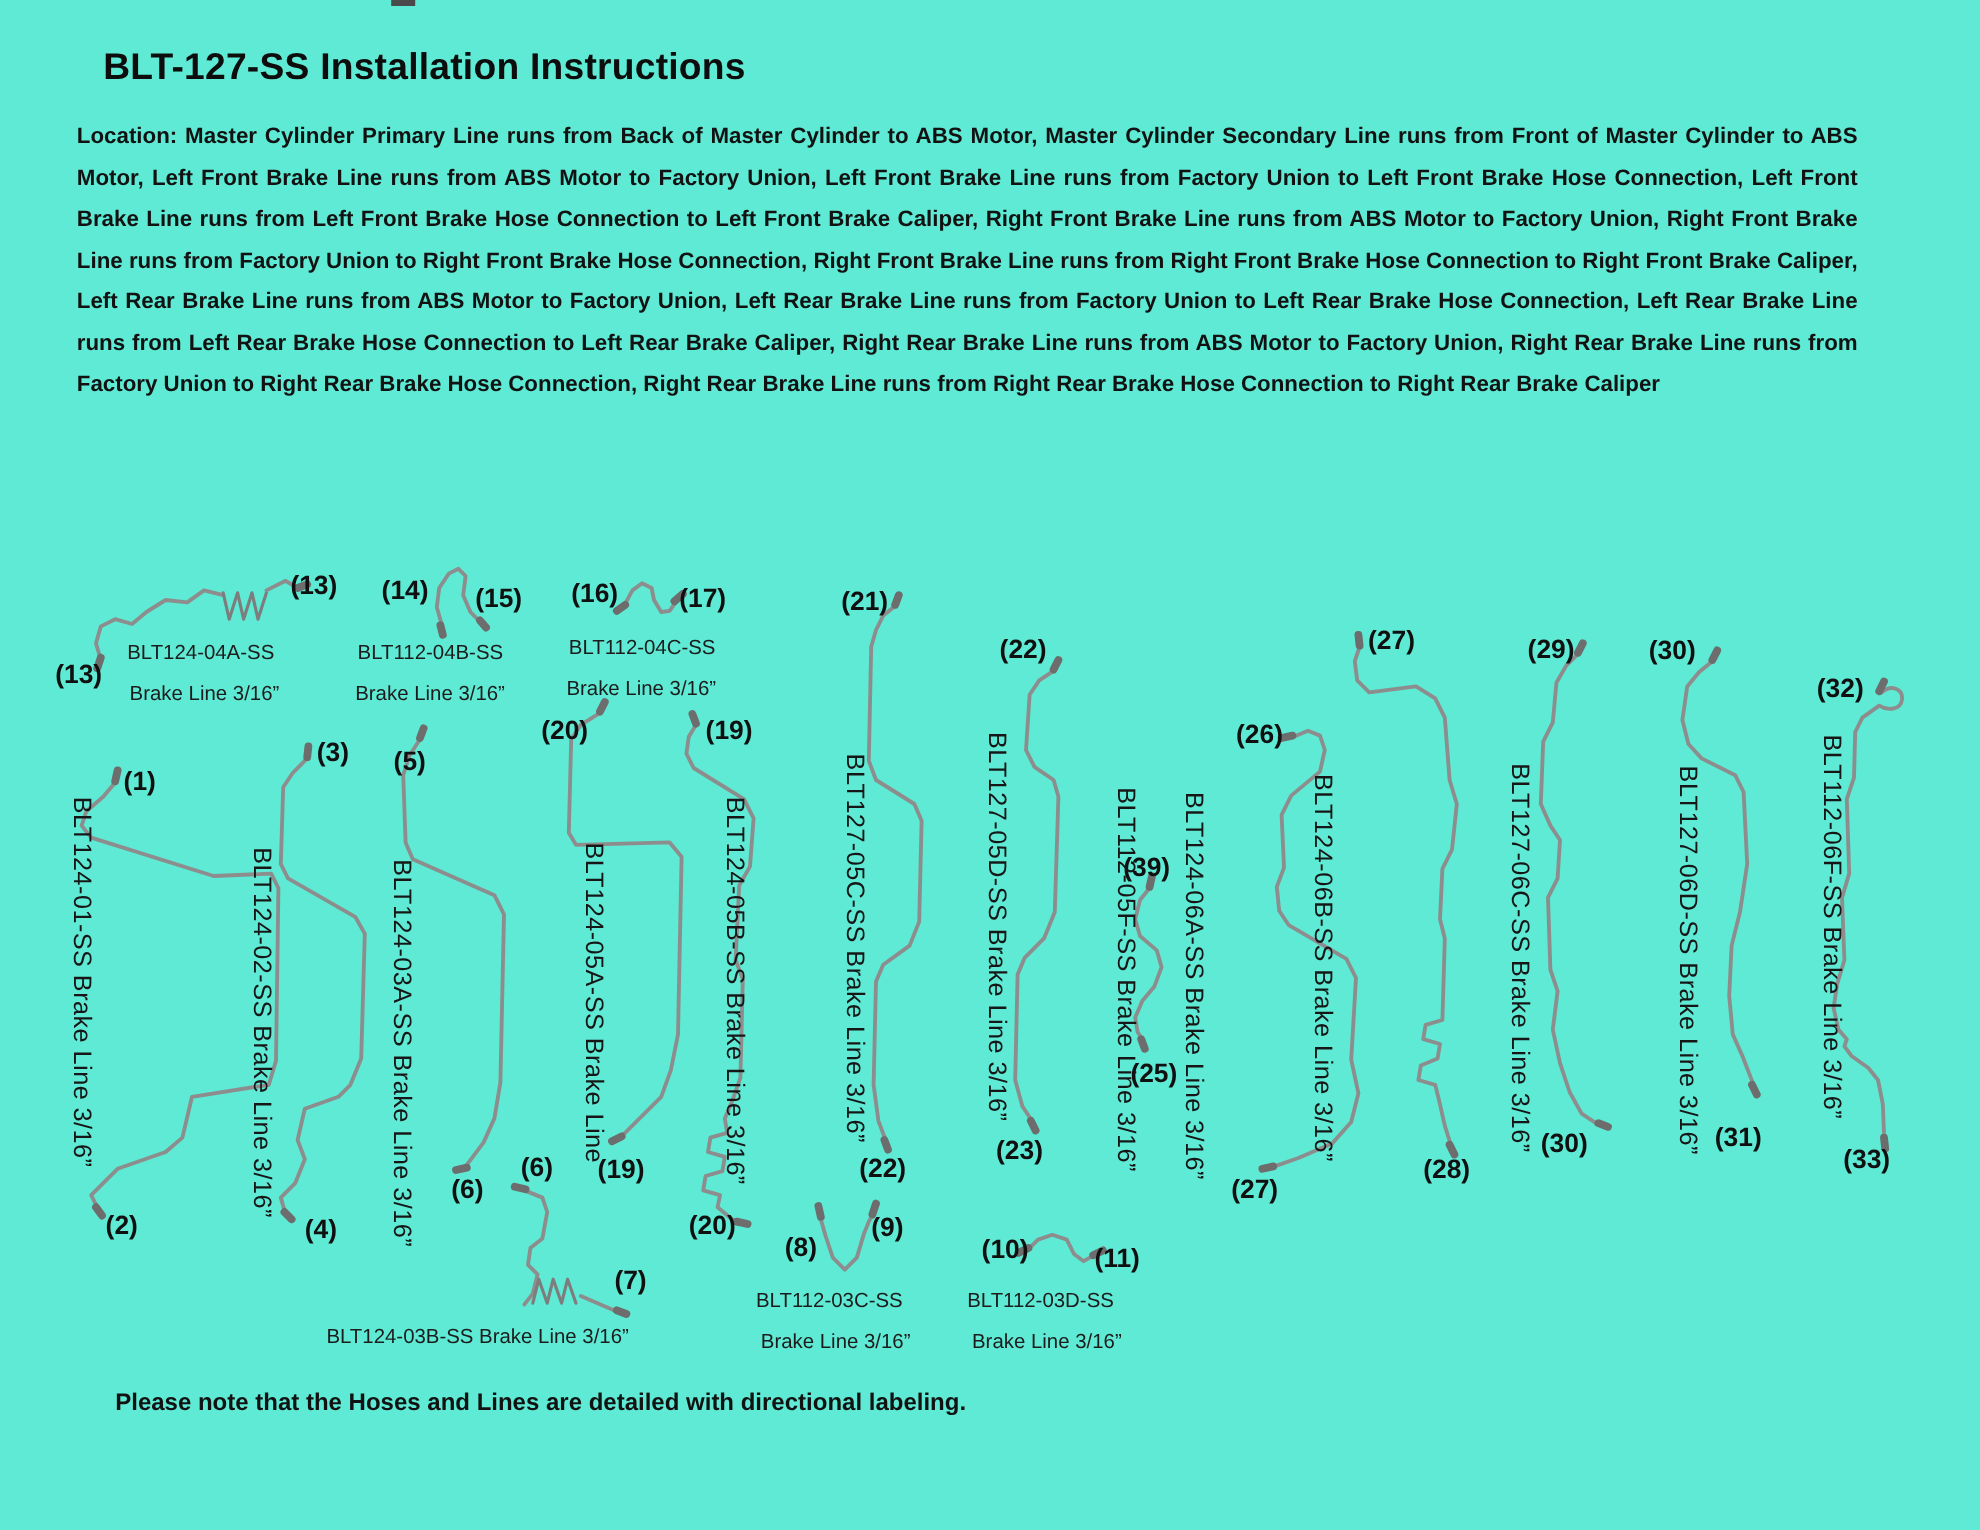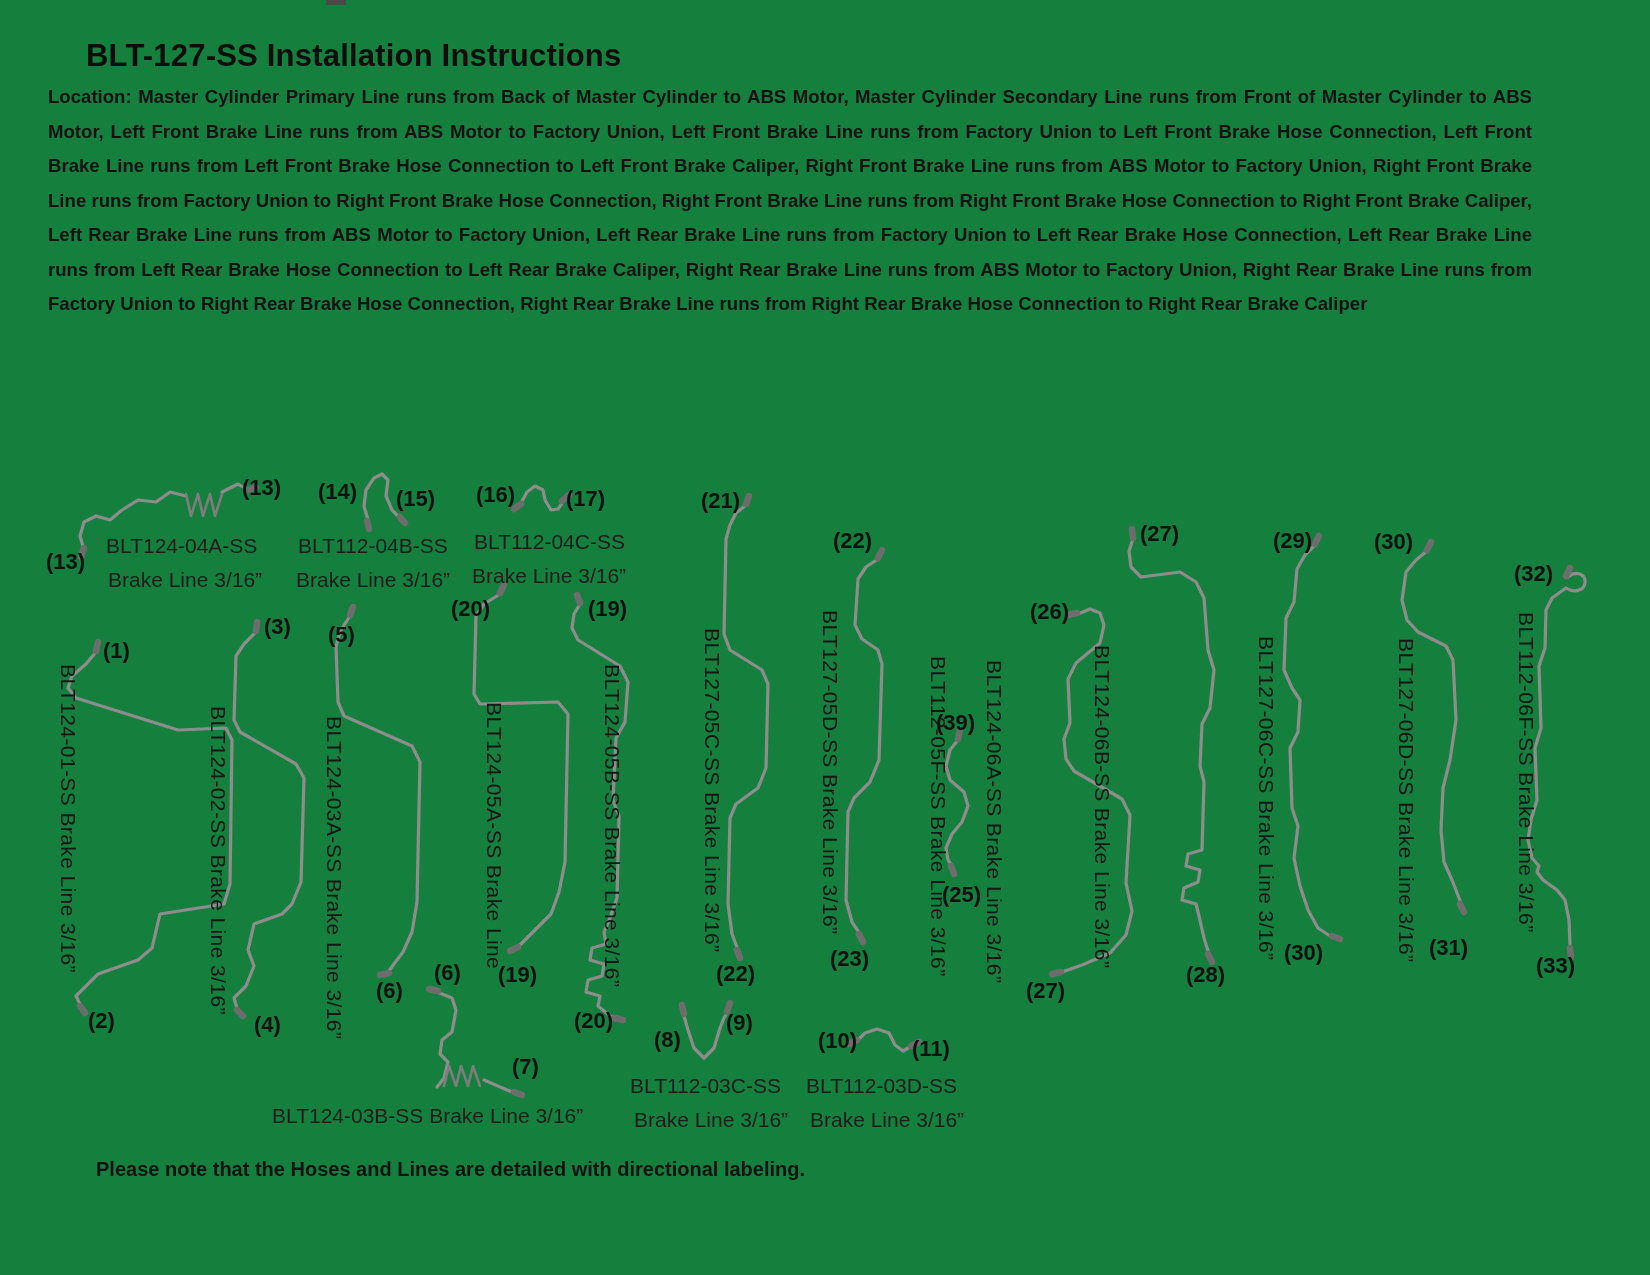--- a/index.html
+++ b/index.html
@@ -1,39 +1,39 @@
 <!DOCTYPE html>
 <html><head>
 <meta charset="utf-8">
 <style>
   html,body{margin:0;padding:0;background:#ffffff;}
   #page{
-    position:relative; width:1650px; height:1275px; background:#15803d;
+    position:relative; width:1650px; height:1275px; background:#5eead4;
     font-family:"Liberation Sans", sans-serif; color:#141414; overflow:hidden;
   }
   .artifact{position:absolute; left:326px; top:0; width:20px; height:5px; background:#4a4a4a;}
   h1.title{
     position:absolute; left:86px; top:38px; margin:0;
     font-size:31px; font-weight:bold; color:#0d0d0d; letter-spacing:0.2px;
   }
   .para{
-    position:absolute; left:48px; top:80px; width:1484px; margin:0;
+    position:absolute; left:48px; top:80px; width:1484px; margin:16px;
     font-size:18.6px; font-weight:bold; line-height:34.5px;
     text-align:justify; color:#121212;
   }
   .note{
     position:absolute; left:48px; top:366px; margin:0;
     font-size:19px; font-weight:bold; color:#121212;
   }
   svg.lineart{position:absolute; left:0; top:0;}
   .bl{fill:none; stroke:#8d8d8d; stroke-width:3.2; stroke-linecap:round; stroke-linejoin:round;}
   .coil{fill:none; stroke:#7d7d7d; stroke-width:2.6; stroke-linecap:round; stroke-linejoin:round;}
   .fit{fill:none; stroke:#6d6d6d; stroke-width:6.5; stroke-linecap:round;}
   .co{position:absolute; font-size:22px; font-weight:bold; white-space:nowrap; color:#101010;}
-  .cap{position:absolute; font-size:21px; white-space:nowrap; color:#1c1c1c;}
+  .cap{position:absolute; font-size:17px; white-space:nowrap; color:#1c1c1c;}
   .vl{
     position:absolute; writing-mode:vertical-rl; text-orientation:mixed;
     font-size:21px; white-space:nowrap; color:#161616; letter-spacing:0.4px;
   }
   .foot{position:absolute; margin:0; font-size:20px; font-weight:bold; color:#121212; white-space:nowrap;}
 </style>
 </head>
 <body>
 
 <div id="page">

